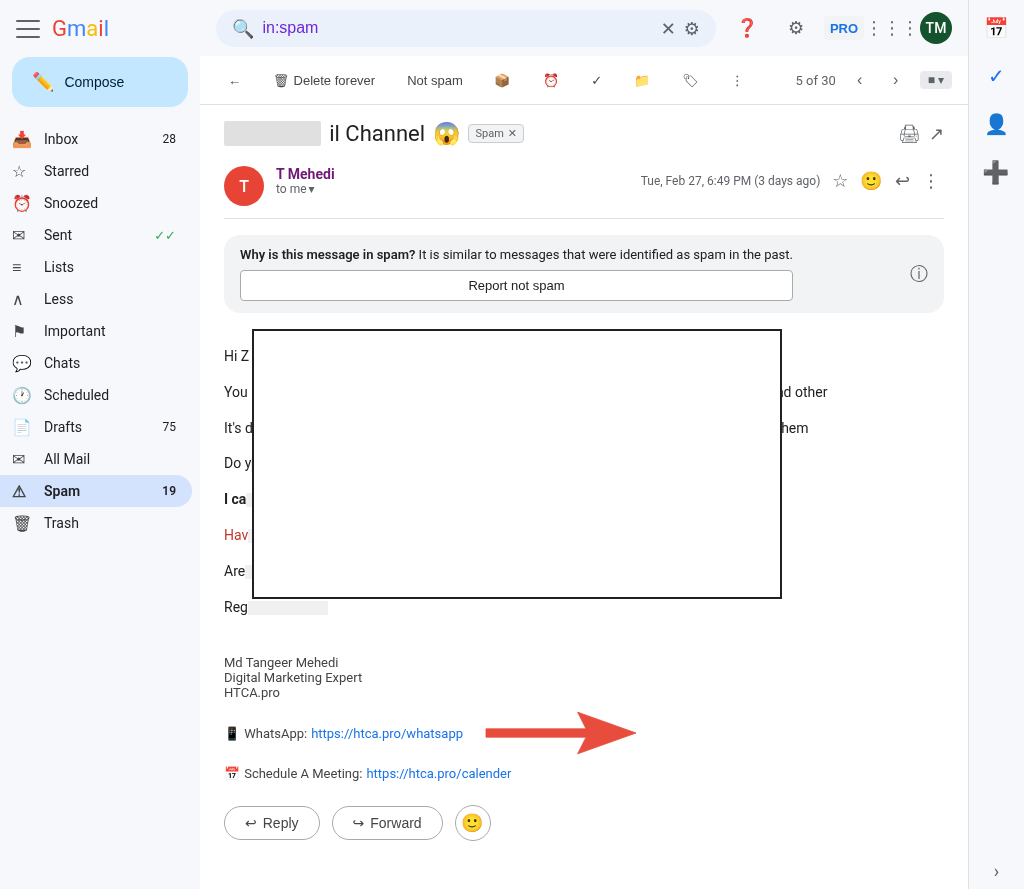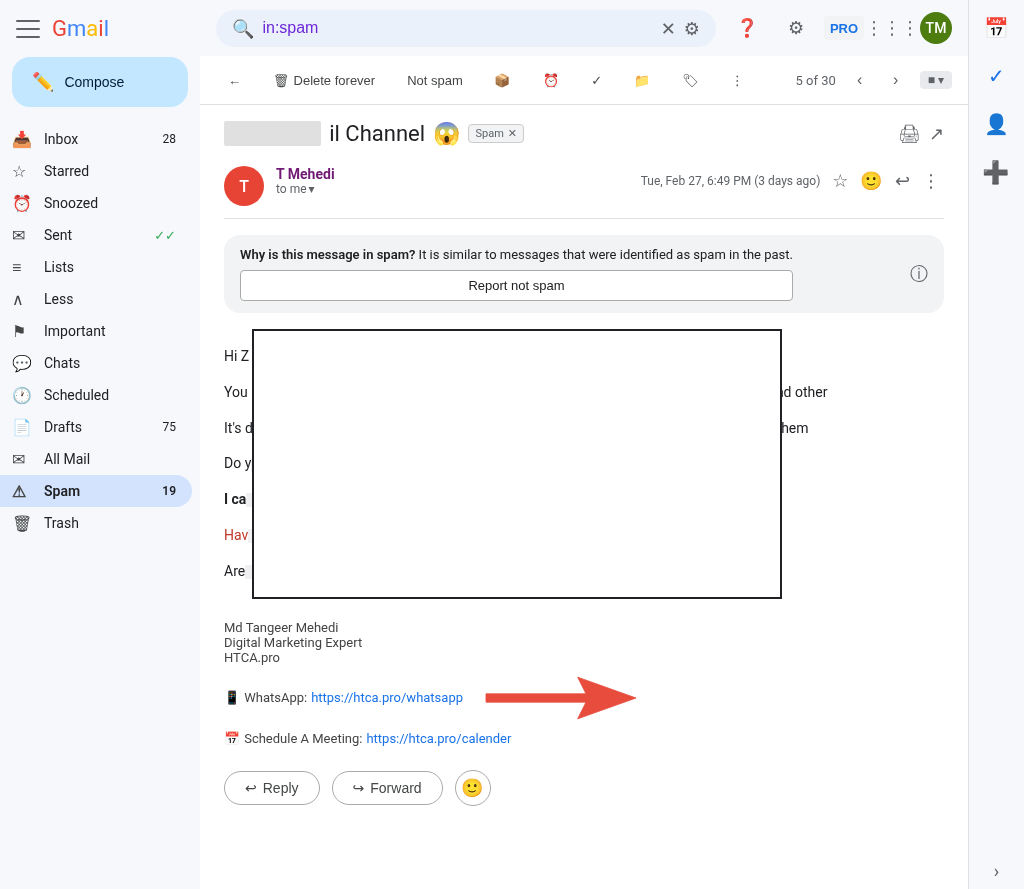--- a/index.html
+++ b/index.html
@@ -29,21 +29,21 @@
 
     
     .topbar { display: flex; align-items: center; padding: 8px 16px; gap: 12px; background: #f6f8fc; }
     .search-bar { flex: 1; display: flex; align-items: center; background: #eaf1fb; border-radius: 24px; padding: 8px 16px; gap: 8px; max-width: 700px; }
     .search-bar input { background: transparent; border: none; outline: none; flex: 1; font-size: 16px; color: #6d28d9; }
     .search-icon { color: #5f6368; font-size: 18px; }
     .search-close { color: #5f6368; cursor: pointer; font-size: 18px; }
     .search-filter { color: #5f6368; cursor: pointer; font-size: 18px; }
     .topbar-actions { display: flex; align-items: center; gap: 8px; margin-left: auto; }
     .icon-btn { width: 40px; height: 40px; border-radius: 50%; display: flex; align-items: center; justify-content: center; cursor: pointer; border: none; background: transparent; font-size: 18px; color: #5f6368; }
-    .avatar { width: 32px; height: 32px; border-radius: 50%; background: #4d7c0f; color: white; display: flex; align-items: center; justify-content: center; font-size: 14px; font-weight: 500; cursor: pointer; }
+    .avatar { width: 32px; height: 32px; border-radius: 50%; background: #14532d; color: white; display: flex; align-items: center; justify-content: center; font-size: 14px; font-weight: 500; cursor: pointer; }
 
     
     .email-toolbar { display: flex; align-items: center; padding: 8px 16px; border-bottom: 1px solid #e0e0e0; gap: 8px; background: #fff; }
     .toolbar-btn { display: flex; align-items: center; gap: 4px; padding: 6px 12px; border: none; background: transparent; cursor: pointer; border-radius: 4px; color: #444746; font-size: 13px; }
     .toolbar-count { margin-left: auto; font-size: 13px; color: #5f6368; display: flex; align-items: center; gap: 8px; }
     .nav-arrows { display: flex; gap: 4px; }
     .view-toggle { display: flex; align-items: center; gap: 2px; background: #e8eaed; border-radius: 4px; padding: 2px 8px; font-size: 12px; cursor: pointer; }
 
     
     .email-content { flex: 1; overflow-y: auto; padding: 0 24px; }
@@ -295,20 +295,21 @@
 
       <p>Hi Z</p>
       <p>You<span style="display:inline-block; width:400px; background:#f0f0f0; height:14px; vertical-align:middle; margin:0 4px;"></span>titles, thumbnails, and other</p>
       <p>It's d<span style="display:inline-block; width:380px; background:#f0f0f0; height:14px; vertical-align:middle; margin:0 4px;"></span>deos or searching for them</p>
       <p>Do y<span style="display:inline-block; width:200px; background:#f0f0f0; height:14px; vertical-align:middle;"></span></p>
       <p><strong>I ca<span style="display:inline-block; width:200px; background:#f0f0f0; height:14px; vertical-align:middle;"></span></strong></p>
       <p>
         <span class="red-text">Hav<span style="display:inline-block; width:300px; background:#f0f0f0; height:14px; vertical-align:middle;"></span>n excited about the pos</span>
       </p>
       <p>Are<span style="display:inline-block; width:100px; background:#f0f0f0; height:14px; vertical-align:middle;"></span></p>
+      <p>Reg<span style="display:inline-block; width:80px; background:#f0f0f0; height:14px; vertical-align:middle;"></span></p>
     </div>
 
     <div class="signature">
       <div>Md Tangeer Mehedi</div>
       <div>Digital Marketing Expert</div>
       <div>HTCA.pro</div>
 
       <div class="arrow-annotation">
         <div style="display:flex; align-items:center; gap:4px; margin-right:8px;">
           <span>📱</span>

